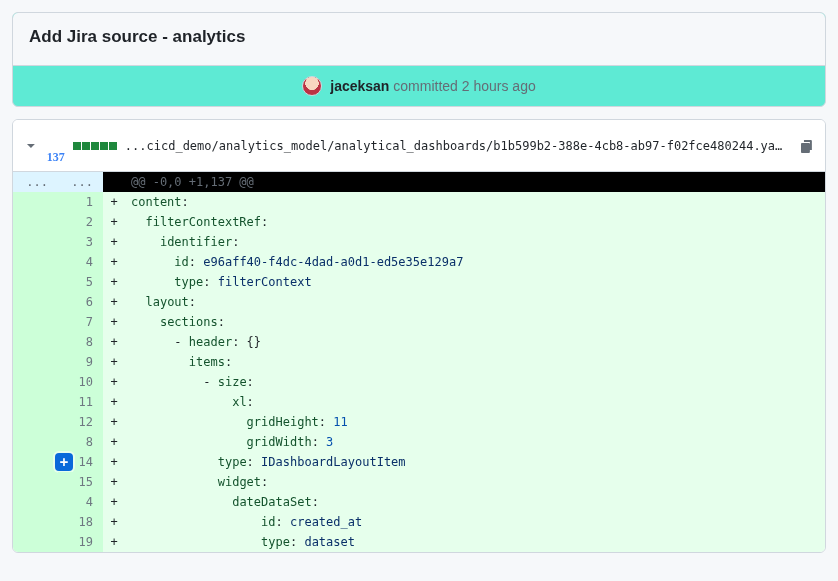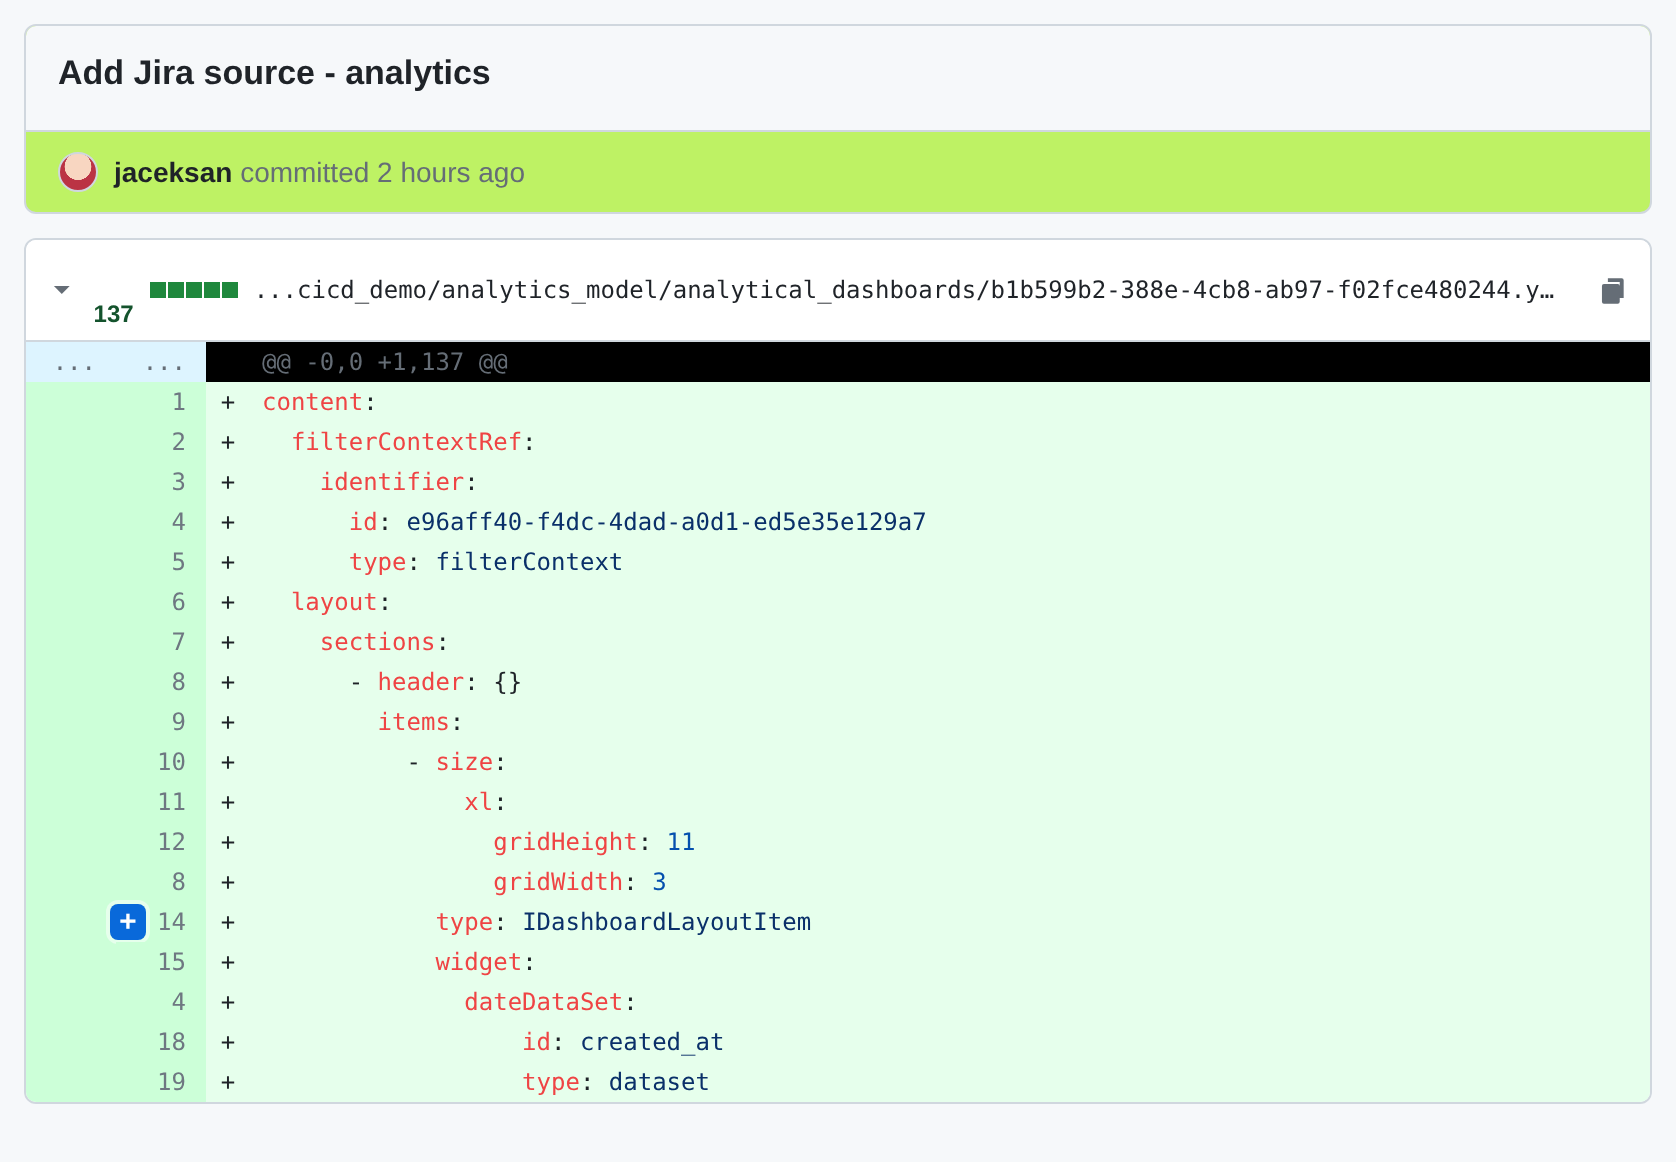--- a/index.html
+++ b/index.html
@@ -7,21 +7,21 @@
     margin: 0;
     font-family: -apple-system, BlinkMacSystemFont, "Segoe UI", Helvetica, Arial, sans-serif;
     background: #f6f8fa;
     color: #1f2328;
     font-size: 14px;
     width: 838px;
   }
   .commit-header {
     border: 1px solid #d0d7de;
     border-radius: 6px;
-    background: #bef264;
+    background: #5eead4;
     margin: 12px;
     overflow: hidden;
   }
   .commit-top {
     padding: 14px 16px 12px;
     background: #f6f8fa;
     border-bottom: 1px solid #d0d7de;
   }
   .commit-title {
     font-size: 17px;
@@ -37,20 +37,21 @@
     gap: 5px;
   }
   .branch-row .branch-name { color: #656d76; font-weight:400;}
   .branch-row .num { color: #656d76; }
   .branch-icon { width: 14px; height: 14px; fill: #656d76; }
   .commit-meta {
     padding: 10px 16px;
     display: flex;
     align-items: center;
     gap: 8px;
+    justify-content: center;
   }
   .avatar {
     width: 20px; height: 20px;
     border-radius: 50%;
     background: radial-gradient(circle at 50% 35%, #f8d6c1 0 45%, #b34 46% 100%);
     border: 1px solid #d0d7de;
     display:inline-block;
     flex-shrink:0;
   }
   .author { font-weight: 600; color:#1f2328;}
@@ -68,21 +69,21 @@
     align-items:center;
     padding: 6px 10px;
     gap: 8px;
     border-bottom:1px solid #d0d7de;
     font-size:12px;
     font-family: ui-monospace, SFMono-Regular, Menlo, Consolas, monospace;
     color:#1f2328;
     background:#fff;
   }
   .chev { width:16px; height:16px; fill:#656d76; }
-  .diffstat-n { font-weight:600; color:#14532d; font-family: Liberation Sans, sans-serif; margin-top: 24px;}
+  .diffstat-n { font-weight:600; color:#3b82f6; font-family: Liberation Serif, serif; margin-top: 24px;}
   .diffstat-blocks { display:flex; gap:1px; }
   .diffstat-blocks span { width:8px; height:8px; background:#1f883d; display:inline-block;}
   .filepath { color:#1f2328; white-space:nowrap; overflow:hidden; text-overflow:ellipsis;}
   .copy-icon { width:16px; height:16px; fill:#656d76; margin-left:auto; cursor:pointer;}
   .spacer { flex:1; }
 
   
   .diff-table { width:100%; border-collapse:collapse; font-family: ui-monospace, SFMono-Regular, Menlo, Consolas, monospace; font-size:12px;}
   .diff-table td { padding:0; line-height:20px; vertical-align:top;}
   td.num { width:45px; min-width:45px; text-align:right; padding-right:10px; color:#6e7781; user-select:none; font-size:12px;}
@@ -97,21 +98,21 @@
   .add-bubble {
     position:absolute;
     left:-3px; top:50%; transform:translateY(-50%);
     width:18px;height:18px;border-radius:4px;
     background:#0969da;color:#fff;
     display:flex;align-items:center;justify-content:center;
     font-weight:700;font-size:14px;line-height:1;
     box-shadow:0 0 0 2px #e6ffec;
   }
   
-  .k { color:#ef4444;} 
+  .k { color:#14532d;} 
   .s { color:#0a3069;} 
   .n { color:#0550ae;} 
   .p { color:#1f2328;} 
 </style>
 </head>
 <body>
 
 <div class="commit-header">
   <div class="commit-top">
     <h1 class="commit-title">Add Jira source - analytics</h1>

